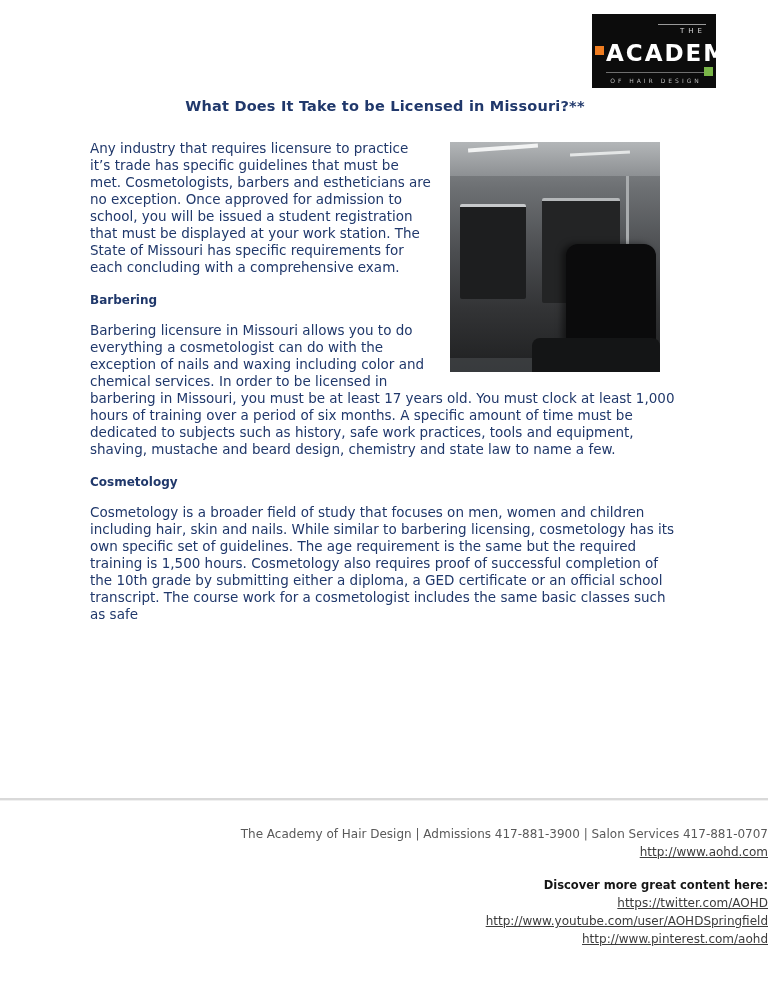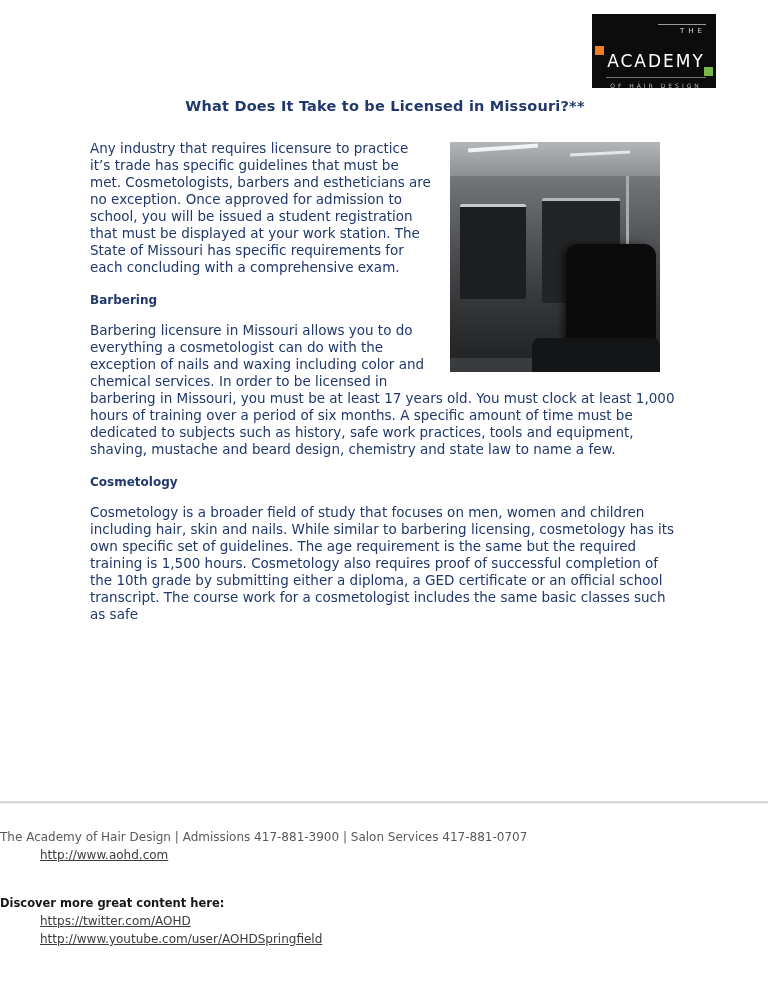--- a/index.html
+++ b/index.html
@@ -30,24 +30,24 @@
     color: #d8d8d8;
     font-size: 7px;
     letter-spacing: 4px;
     text-align: right;
     border-top: 1px solid #9a9a9a;
     padding-top: 2px;
     margin-left: 52px;
   }
   .logo-wordmark {
     color: #ffffff;
-    font-size: 17px;
-    font-weight: normal;
+    font-size: 23px;
+    font-weight: bold;
     letter-spacing: 2px;
-    margin-top: 16px;
+    margin-top: 5px;
     text-align: center;
   }
   .logo-tagline {
     color: #bdbdbd;
     font-size: 6px;
     letter-spacing: 3px;
     text-align: center;
     margin-top: 6px;
     border-top: 1px solid #6f6f6f;
     padding-top: 4px;
@@ -123,30 +123,30 @@
 
   
   .divider {
     width: 768px;
     height: 0;
     border-top: 2px solid #d9d9d9;
     border-bottom: 1px solid #f0f0f0;
     margin: 10px 0 0 0;
   }
   .footer {
-    text-align: left;
+    text-align: right;
     padding: 24px 0 46px 0;
     font-size: 12px;
     line-height: 18px;
     color: #595959;
   }
   .footer a { color: #3c3c3c; text-decoration: underline; display: block; padding-left: 40px; }
   .footer .contact { color: #595959; }
   .footer .discover {
-    margin-top: 30px;
+    margin-top: 15px;
     font-weight: bold;
     color: #171717;
     font-size: 11.5px;
   }
 </style>
 </head>
 <body>
 
 <div class="page">
 
@@ -187,15 +187,16 @@
   </div>
 
   <div class="divider"></div>
 
   <div class="footer">
     <div class="contact">The Academy of Hair Design | Admissions 417-881-3900 | Salon Services 417-881-0707</div>
     <a href="#">http://www.aohd.com</a>
     <div class="discover">Discover more great content here:</div>
     <a href="#">https://twitter.com/AOHD</a>
     <a href="#">http://www.youtube.com/user/AOHDSpringfield</a>
+    <a href="#">http://www.pinterest.com/aohd</a>
   </div>
 
 </div>
 
 </body></html>

